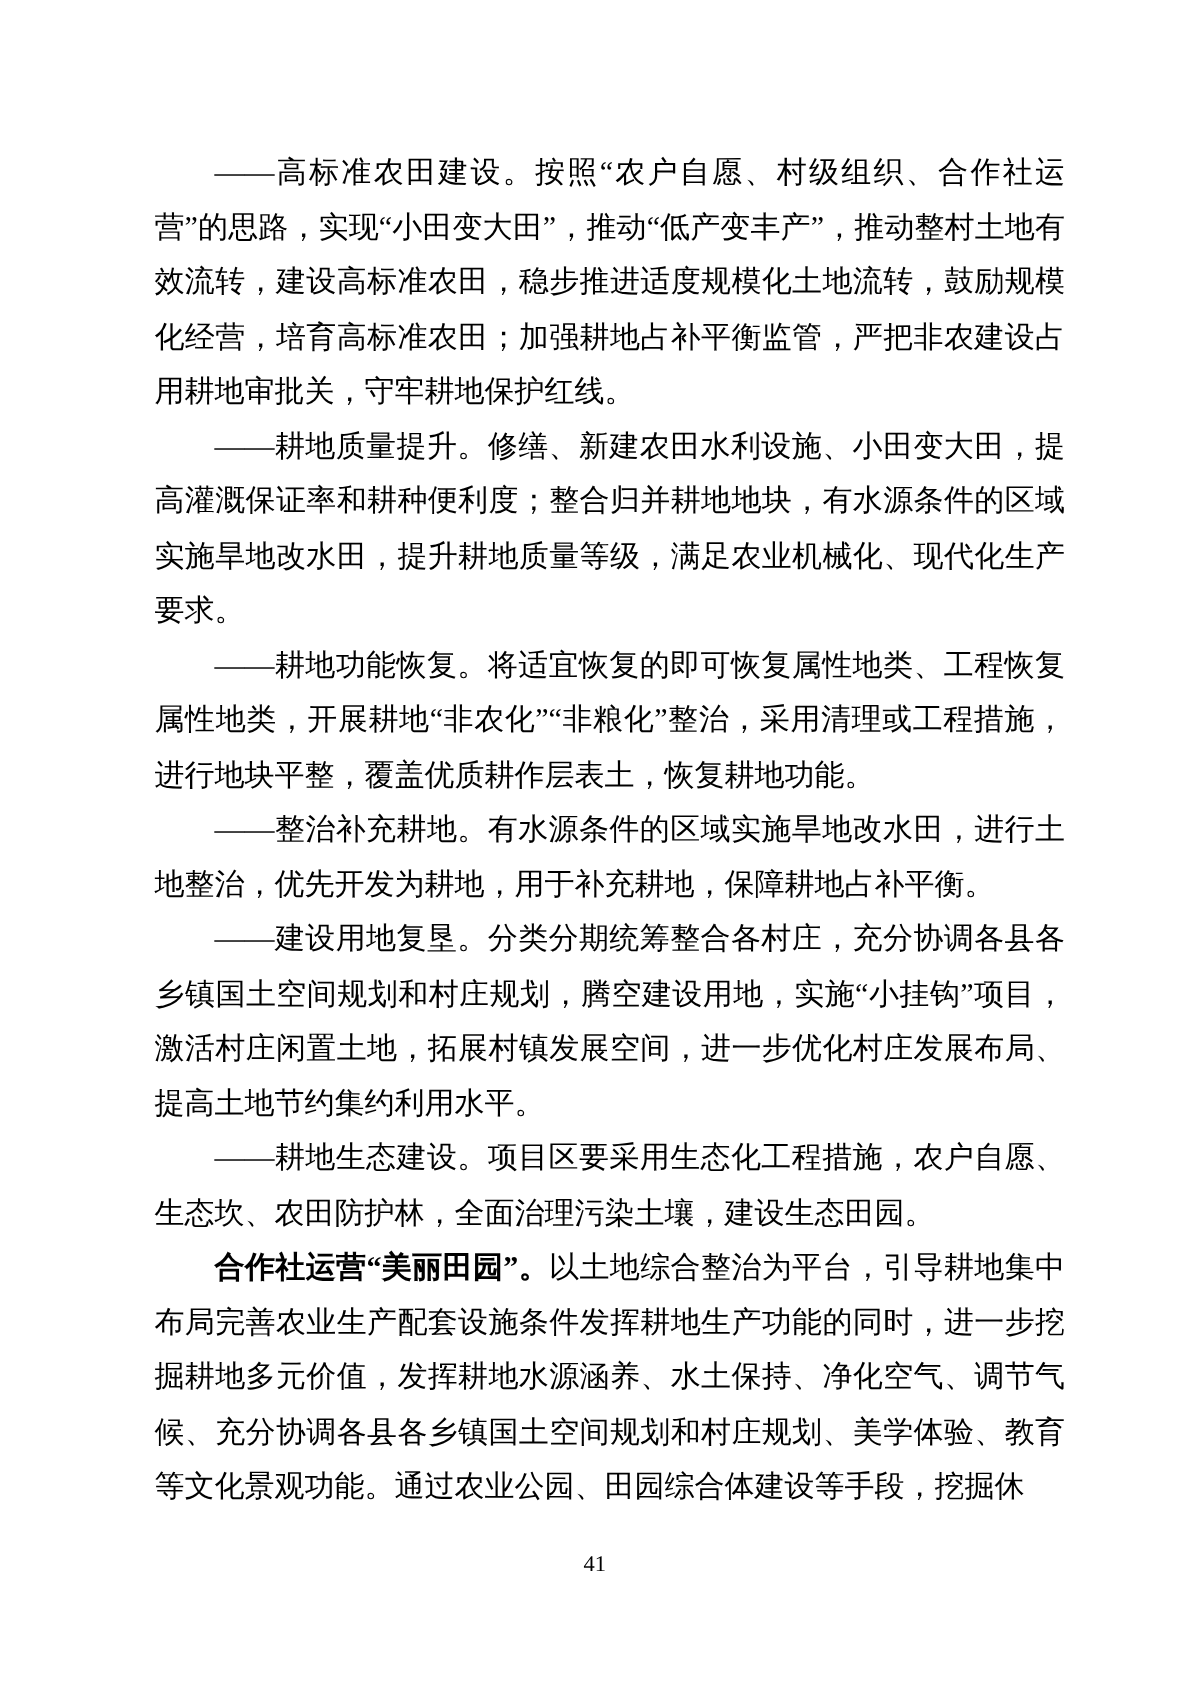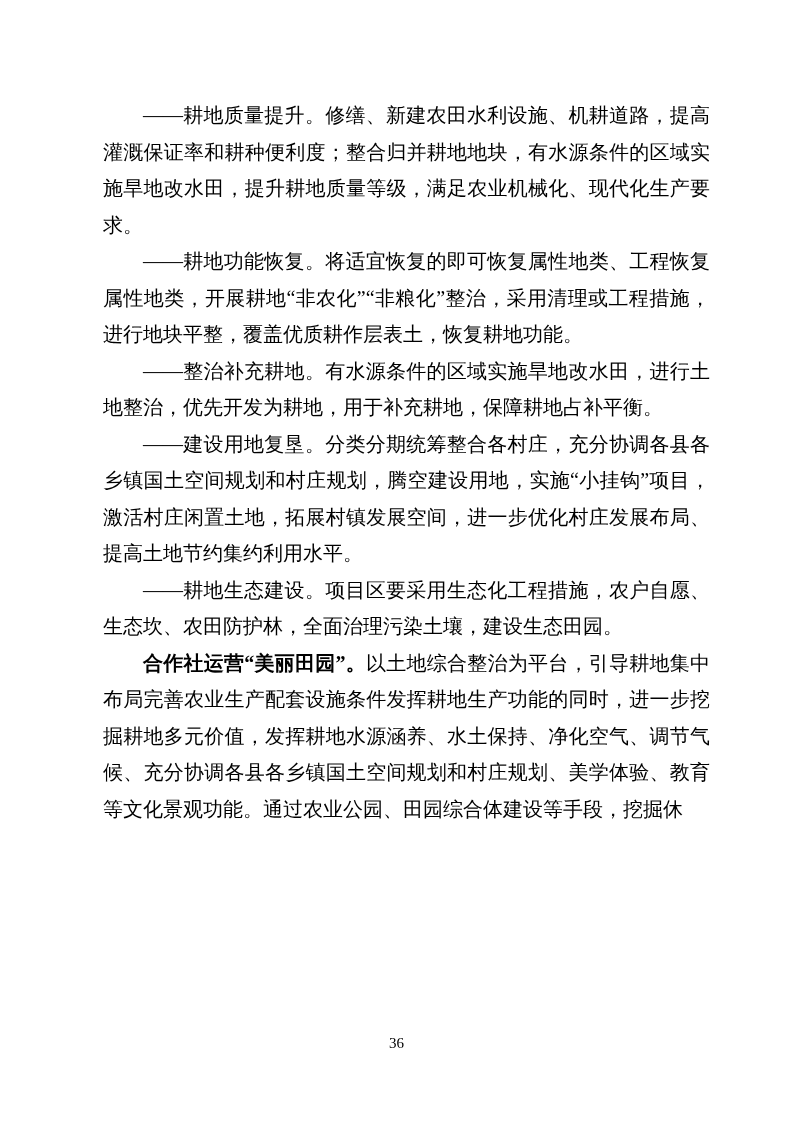--- a/index.html
+++ b/index.html
@@ -43,23 +43,24 @@
     font-size: 15px;
     line-height: 20px;
     color: #000000;
   }
 </style>
 </head>
 <body>
 
 <div class="page">
   <div class="content">
-    <p class="para"><span class="para-lead"></span><span>——耕地质量提升。修缮、新建农田水利设施、机耕道路，提高灌溉保证率和耕种便利度；整合归并耕地地块，有水源条件的区域实施旱地改水田，提升耕地质量等级，满足农业机械化、现代化生产要求。</span></p>
+    <p class="para"><span class="para-lead"></span><span>——高标准农田建设。按照“农户自愿、村级组织、合作社运营”的思路，实现“小田变大田”，推动“低产变丰产”，推动整村土地有效流转，建设高标准农田，稳步推进适度规模化土地流转，鼓励规模化经营，培育高标准农田；加强耕地占补平衡监管，严把非农建设占用耕地审批关，守牢耕地保护红线。</span></p>
+    <p class="para"><span class="para-lead"></span><span>——耕地质量提升。修缮、新建农田水利设施、小田变大田，提高灌溉保证率和耕种便利度；整合归并耕地地块，有水源条件的区域实施旱地改水田，提升耕地质量等级，满足农业机械化、现代化生产要求。</span></p>
     <p class="para"><span class="para-lead"></span><span>——耕地功能恢复。将适宜恢复的即可恢复属性地类、工程恢复属性地类，开展耕地“非农化”“非粮化”整治，采用清理或工程措施，进行地块平整，覆盖优质耕作层表土，恢复耕地功能。</span></p>
     <p class="para"><span class="para-lead"></span><span>——整治补充耕地。有水源条件的区域实施旱地改水田，进行土地整治，优先开发为耕地，用于补充耕地，保障耕地占补平衡。</span></p>
     <p class="para"><span class="para-lead"></span><span>——建设用地复垦。分类分期统筹整合各村庄，充分协调各县各乡镇国土空间规划和村庄规划，腾空建设用地，实施“小挂钩”项目，激活村庄闲置土地，拓展村镇发展空间，进一步优化村庄发展布局、提高土地节约集约利用水平。</span></p>
     <p class="para"><span class="para-lead"></span><span>——耕地生态建设。项目区要采用生态化工程措施，农户自愿、生态坎、农田防护林，全面治理污染土壤，建设生态田园。</span></p>
     <p class="para"><span class="para-lead">合作社运营“美丽田园”。</span><span>以土地综合整治为平台，引导耕地集中布局完善农业生产配套设施条件发挥耕地生产功能的同时，进一步挖掘耕地多元价值，发挥耕地水源涵养、水土保持、净化空气、调节气候、充分协调各县各乡镇国土空间规划和村庄规划、美学体验、教育等文化景观功能。通过农业公园、田园综合体建设等手段，挖掘休</span></p>
   </div>
   <div class="footer">
-    <span>36</span>
+    <span>41</span>
   </div>
 </div>
 
 </body></html>

